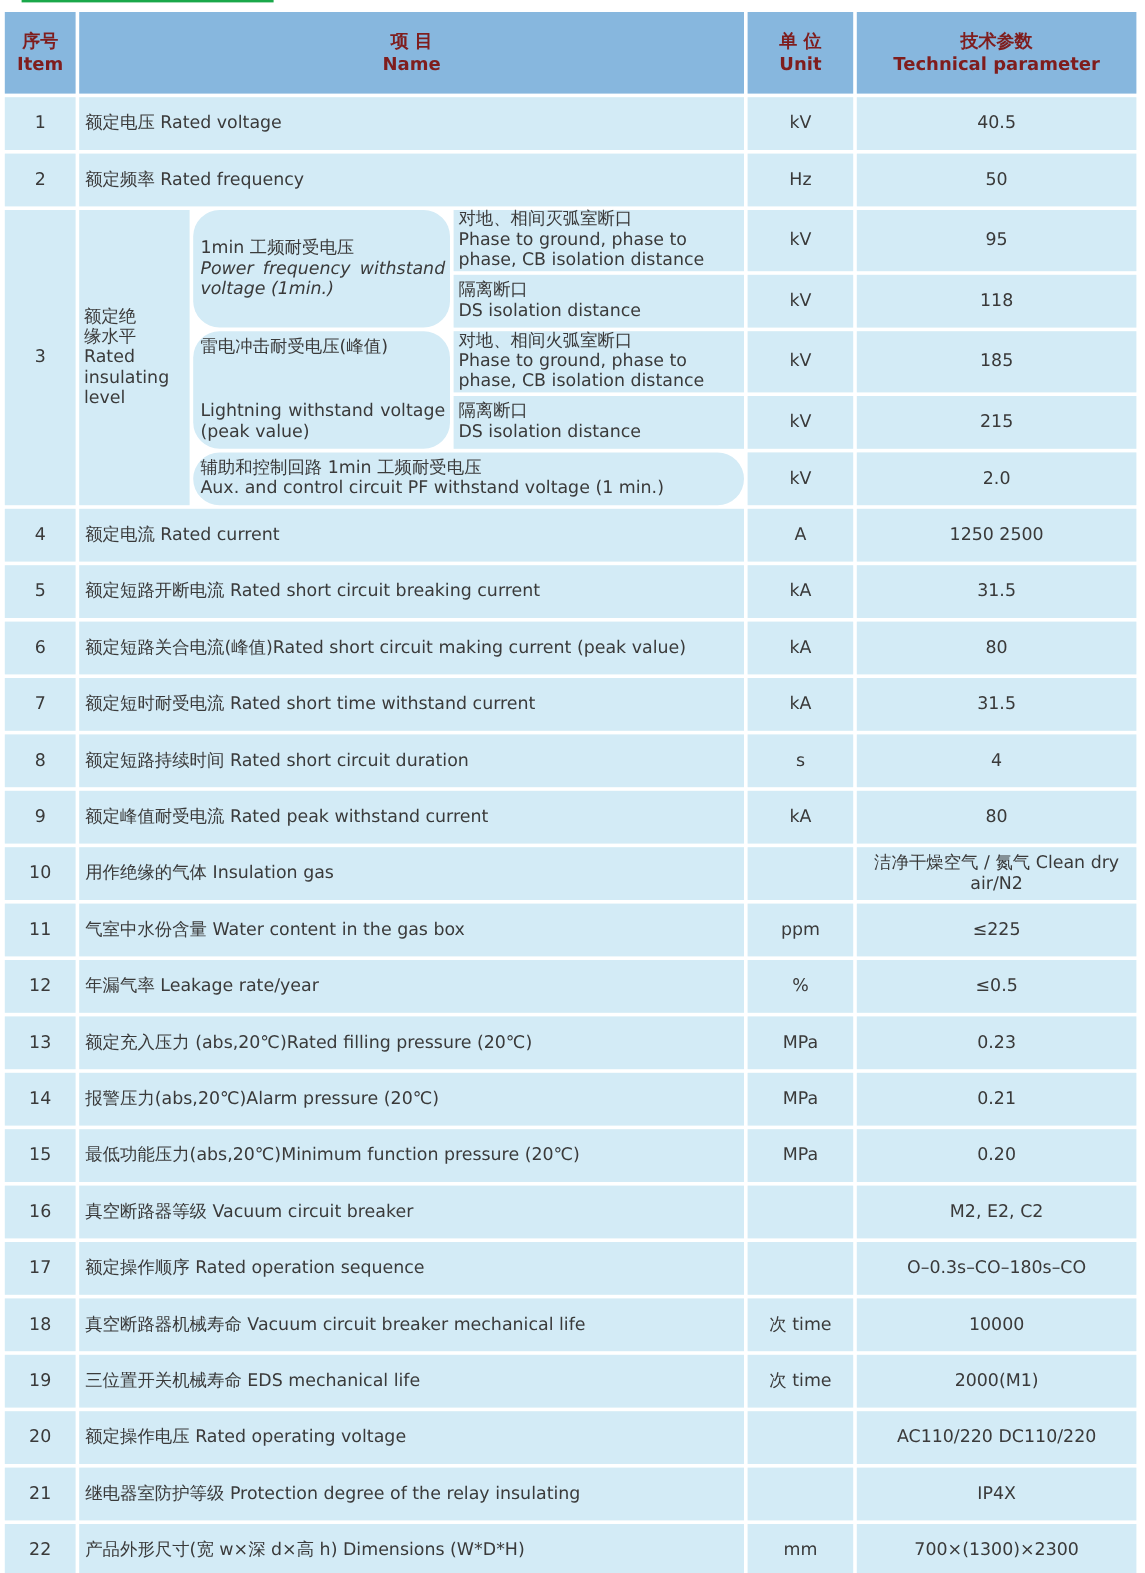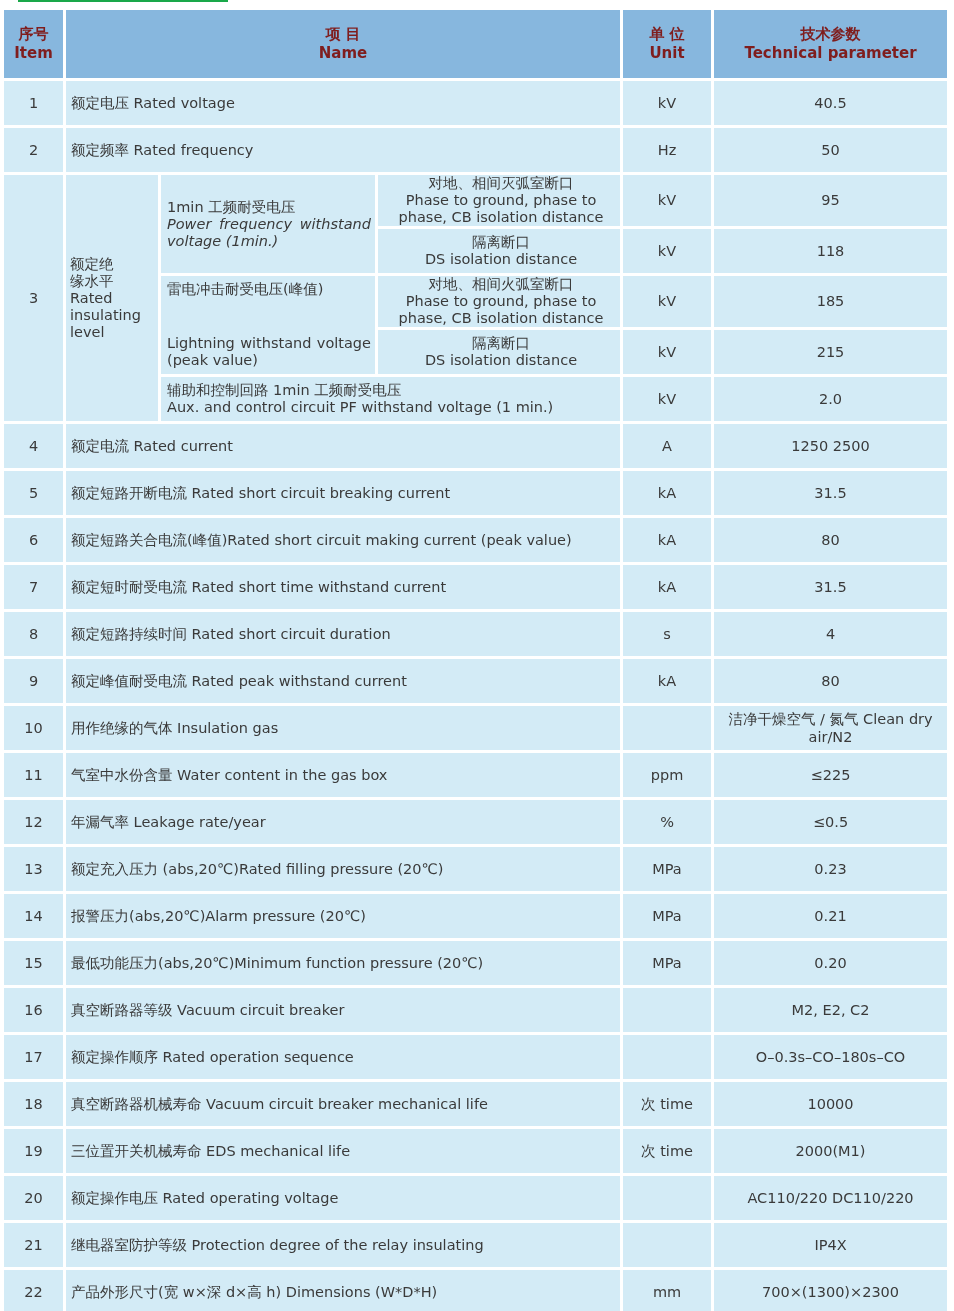--- a/index.html
+++ b/index.html
@@ -14,22 +14,22 @@
              text-align:center; line-height:19px; }
   .c-no { text-align:center; }
   .c-unit { text-align:center; }
   .c-val { text-align:center; }
   .c-name { padding-left:5px !important; text-align:left; }
   .row td { height:44px; }
   .sub td { height:44px; }
   .small { font-size:13.5px; line-height:14.5px; }
   .two-line { line-height:17px; }
   .name-3 { text-align:left; padding-left:4px !important; line-height:19px; vertical-align:middle; }
-  .sub-group { text-align:left; padding-left:6px !important; line-height:19px; }
-  .sub-item { text-align:center; padding-left:4px !important; }
+  .sub-group { text-align:left; padding-left:6px !important; line-height:19px;border-radius:22px; }
+  .sub-item { text-align:left; padding-left:4px !important; }
   .justify { text-align:justify; text-align-last:left; }
 </style>
 </head>
 <body>
 
 <div class="topbar"></div>
 
 <table class="spec">
   <colgroup>
     <col style="width:59px">

